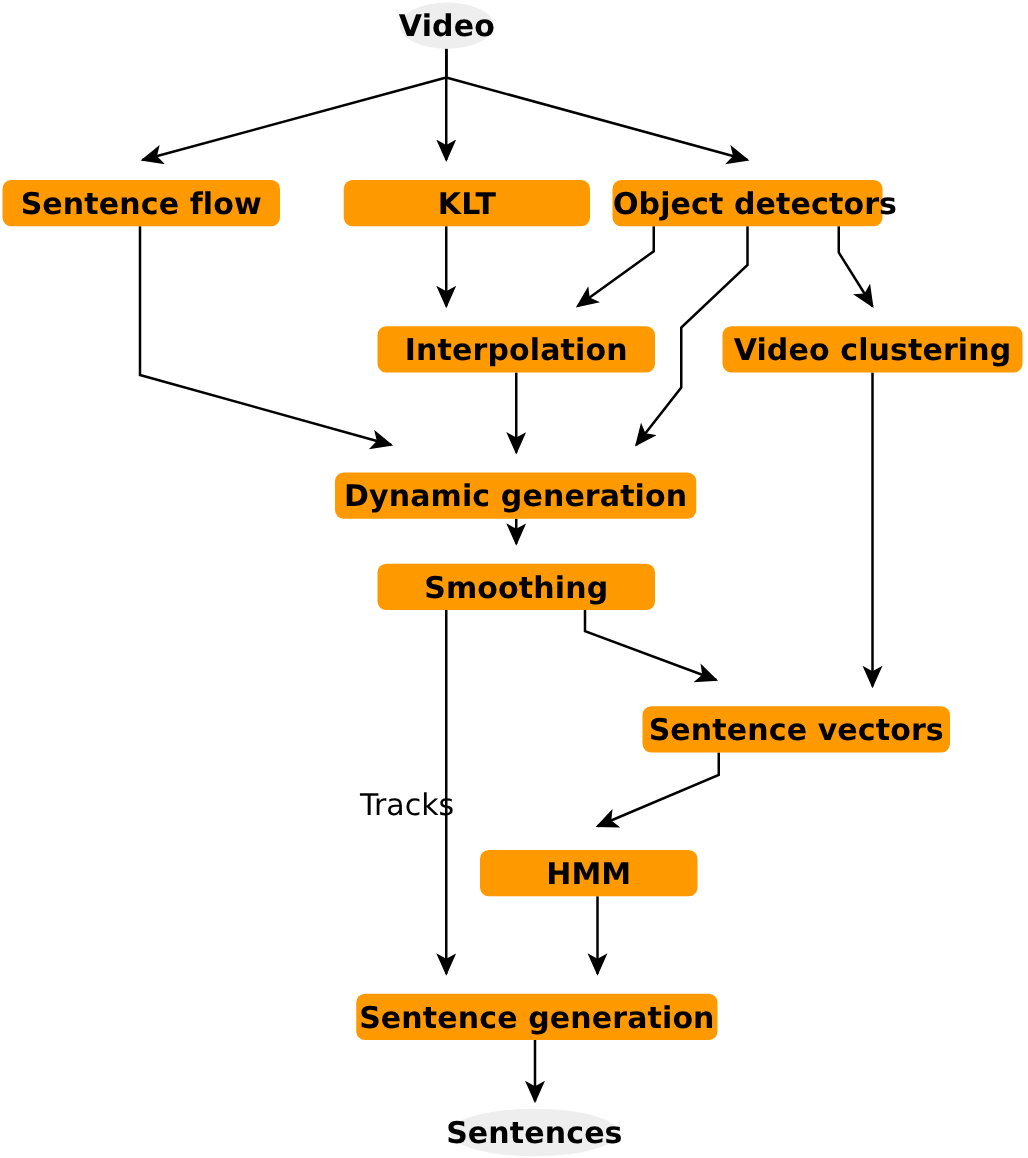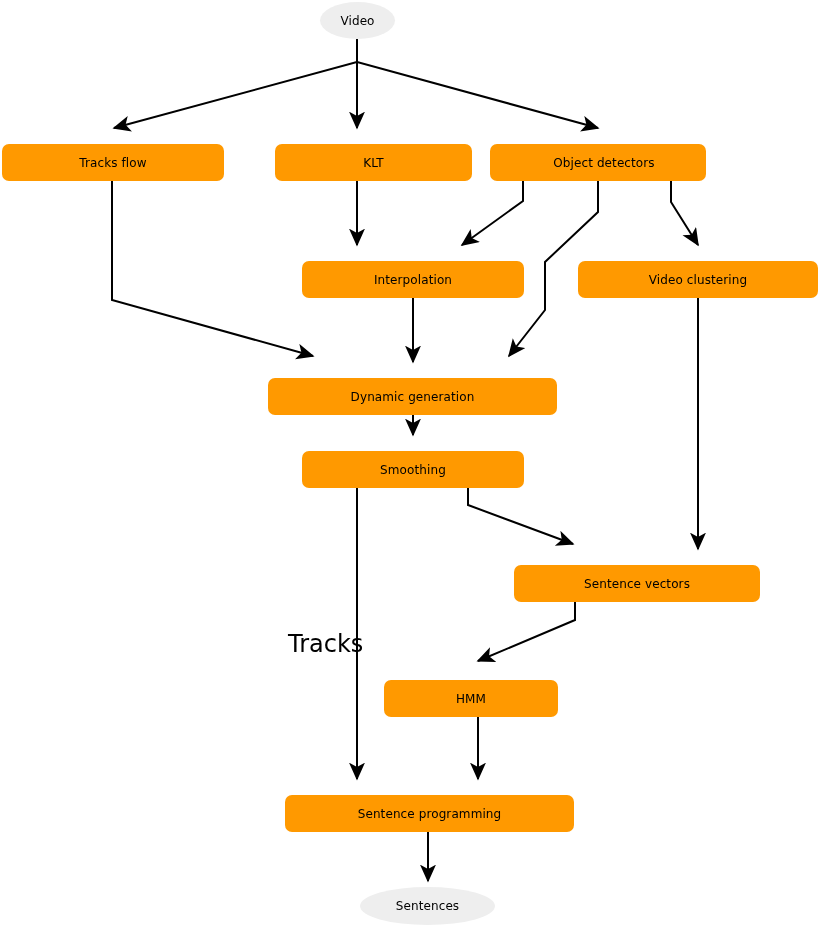--- a/index.html
+++ b/index.html
@@ -24,22 +24,22 @@
     width: 822px;
     height: 926px;
   }
   .node {
     position: absolute;
     box-sizing: border-box;
     display: flex;
     align-items: center;
     justify-content: center;
     color: #000000;
-    font-size: 12px;
-    font-weight: 400;
+    font-size: 24px;
+    font-weight: 700;
     letter-spacing: 0.1px;
     white-space: nowrap;
     z-index: 2;
   }
   .node-process {
     background: #ff9900;
     border-radius: 7px;
   }
   .node-terminal {
     background: #eeeeee;
@@ -82,21 +82,21 @@
         <path d="M 478,717 L 478,779" fill="none" stroke="#000000" stroke-width="2" stroke-linejoin="miter" marker-end="url(#arrowhead)"></path>
         <path d="M 428,832 L 428,881" fill="none" stroke="#000000" stroke-width="2" stroke-linejoin="miter" marker-end="url(#arrowhead)"></path>
       </g>
   </svg>
 
   <div id="node-layer">
       <div class="node node-terminal" style="left: 320px; top: 2px; width: 75px; height: 37px;">
         <span>Video</span>
       </div>
       <div class="node node-process" style="left: 2px; top: 144px; width: 222px; height: 37px;">
-        <span>Tracks flow</span>
+        <span>Sentence flow</span>
       </div>
       <div class="node node-process" style="left: 275px; top: 144px; width: 197px; height: 37px;">
         <span>KLT</span>
       </div>
       <div class="node node-process" style="left: 490px; top: 144px; width: 216px; height: 37px; padding-left: 12px;">
         <span>Object detectors</span>
       </div>
       <div class="node node-process" style="left: 302px; top: 261px; width: 222px; height: 37px;">
         <span>Interpolation</span>
       </div>
@@ -109,21 +109,21 @@
       <div class="node node-process" style="left: 302px; top: 451px; width: 222px; height: 37px;">
         <span>Smoothing</span>
       </div>
       <div class="node node-process" style="left: 514px; top: 565px; width: 246px; height: 37px;">
         <span>Sentence vectors</span>
       </div>
       <div class="node node-process" style="left: 384px; top: 680px; width: 174px; height: 37px;">
         <span>HMM</span>
       </div>
       <div class="node node-process" style="left: 285px; top: 795px; width: 289px; height: 37px;">
-        <span>Sentence programming</span>
+        <span>Sentence generation</span>
       </div>
       <div class="node node-terminal" style="left: 360px; top: 887px; width: 135px; height: 38px;">
         <span>Sentences</span>
       </div>
     </div>
   <div id="label-layer">
       <div class="edge-label" style="left: 288px; top: 630px;">Tracks</div>
     </div>
 
 </div>

